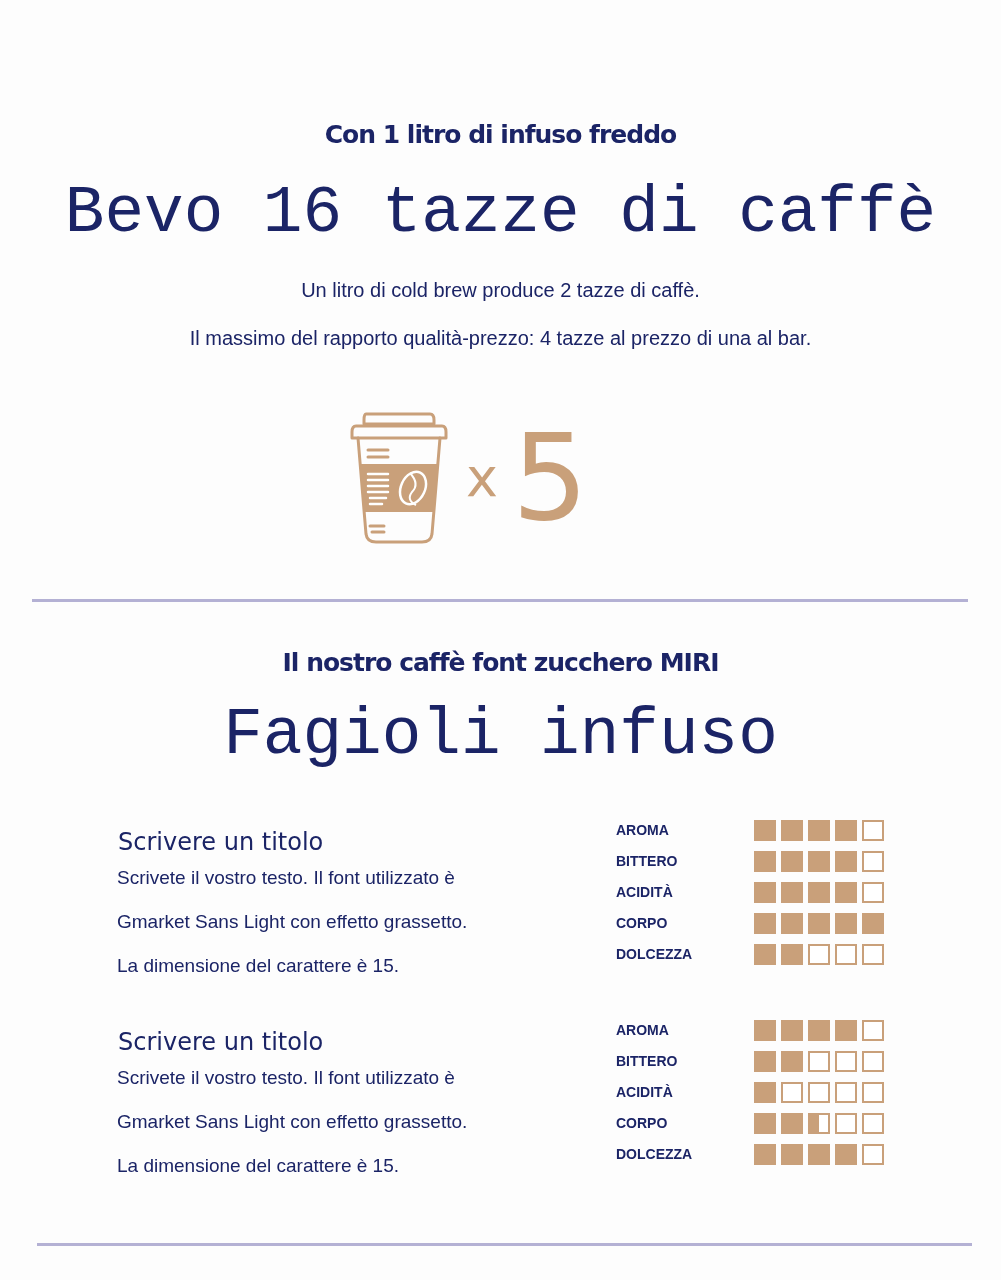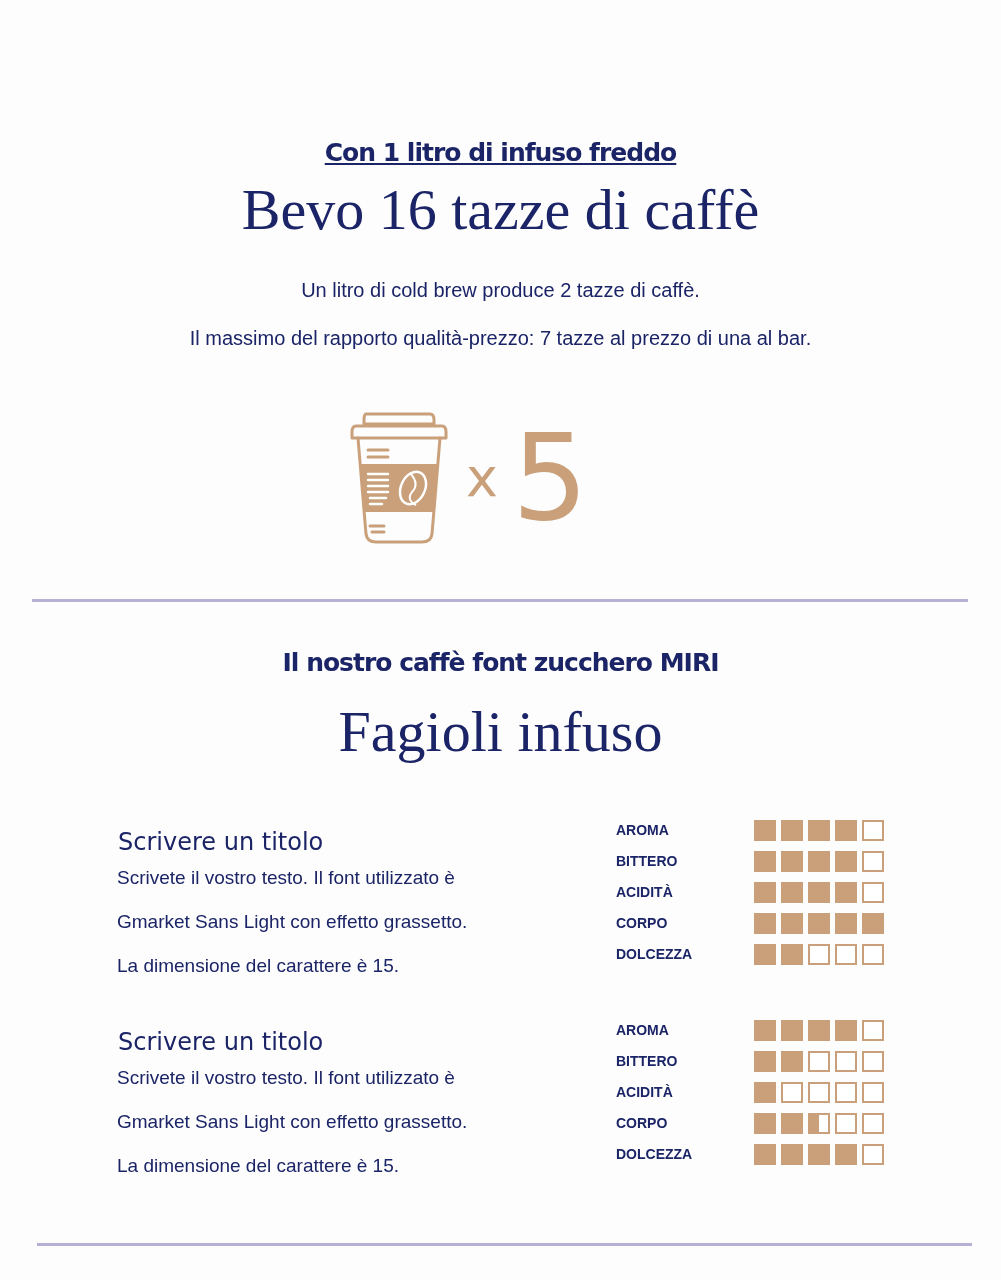--- a/index.html
+++ b/index.html
@@ -1,37 +1,37 @@
 <!DOCTYPE html>
 <html><head>
 <meta charset="utf-8">
 <style>
   html, body { margin:0; padding:0; }
   body { width:1001px; height:1280px; background:#fdfdfd; position:relative; overflow:hidden; font-family:"DejaVu Sans", sans-serif; color:#1b2466; }
   .abs { position:absolute; }
   .center { left:0; width:1001px; text-align:center; }
   .kicker { font-family:"DejaVu Sans", sans-serif; font-weight:bold; font-size:25px; color:#1b2466; letter-spacing:-1px; }
-  .headline { font-family:Liberation Serif, serif; font-size:58px; color:#1b2466; }
+  .headline { font-family:Liberation Mono, monospace; font-size:66px; color:#1b2466; }
   .sub { font-family:"Liberation Sans", sans-serif; font-size:20px; color:#1b2466; }
   .divider { height:3px; background:#b4b1d4; }
   .x16 { color:#c9a07a; }
   .blk-title { font-family:"DejaVu Sans", sans-serif; font-size:24px; color:#1b2466; }
   .blk-text { font-family:"Liberation Sans", sans-serif; font-size:19px; color:#1b2466; line-height:44px; }
   .lbl { font-family:"Liberation Sans", sans-serif; font-weight:bold; font-size:14px; color:#1b2466; }
   .sq { position:absolute; width:22px; height:21px; box-sizing:border-box; border:2px solid #c9a07a; background:#fff; }
   .sq.full { background:#c9a07a; }
   .sq.half { background:linear-gradient(to right,#c9a07a 50%,#fff 50%); }
 </style>
 </head>
 <body>
 
-<div class="abs center kicker" style="top:138px;text-decoration:underline;">Con 1 litro di infuso freddo</div>
+<div class="abs center kicker" style="top:120px;">Con 1 litro di infuso freddo</div>
 <div class="abs center headline" style="top:176px;">Bevo 16 tazze di caffè</div>
 <div class="abs center sub" style="top:279px;">Un litro di cold brew produce 2 tazze di caffè.</div>
-<div class="abs center sub" style="top:327px;">Il massimo del rapporto qualità-prezzo: 7 tazze al prezzo di una al bar.</div>
+<div class="abs center sub" style="top:327px;">Il massimo del rapporto qualità-prezzo: 4 tazze al prezzo di una al bar.</div>
 
 <div class="abs" style="left:350px;top:412px;width:98px;height:132px;">
   <svg width="98" height="132" viewBox="0 0 98 132">
     <g fill="none" stroke="#c9a07a" stroke-width="3" stroke-linecap="round" stroke-linejoin="round">
       <path d="M16 2 H80 Q84 2 84 8 V12 H14 V8 Q14 2 16 2 Z"></path>
       <path d="M6 14 H92 Q96 14 96 20 V26 H2 V20 Q2 14 6 14 Z"></path>
       <path d="M8 26 L16 122 Q17 130 26 130 H72 Q81 130 82 122 L90 26"></path>
       <line x1="18" y1="38" x2="38" y2="38"></line>
         <line x1="18" y1="45" x2="38" y2="45"></line>
       <line x1="20" y1="114" x2="34" y2="114"></line>

